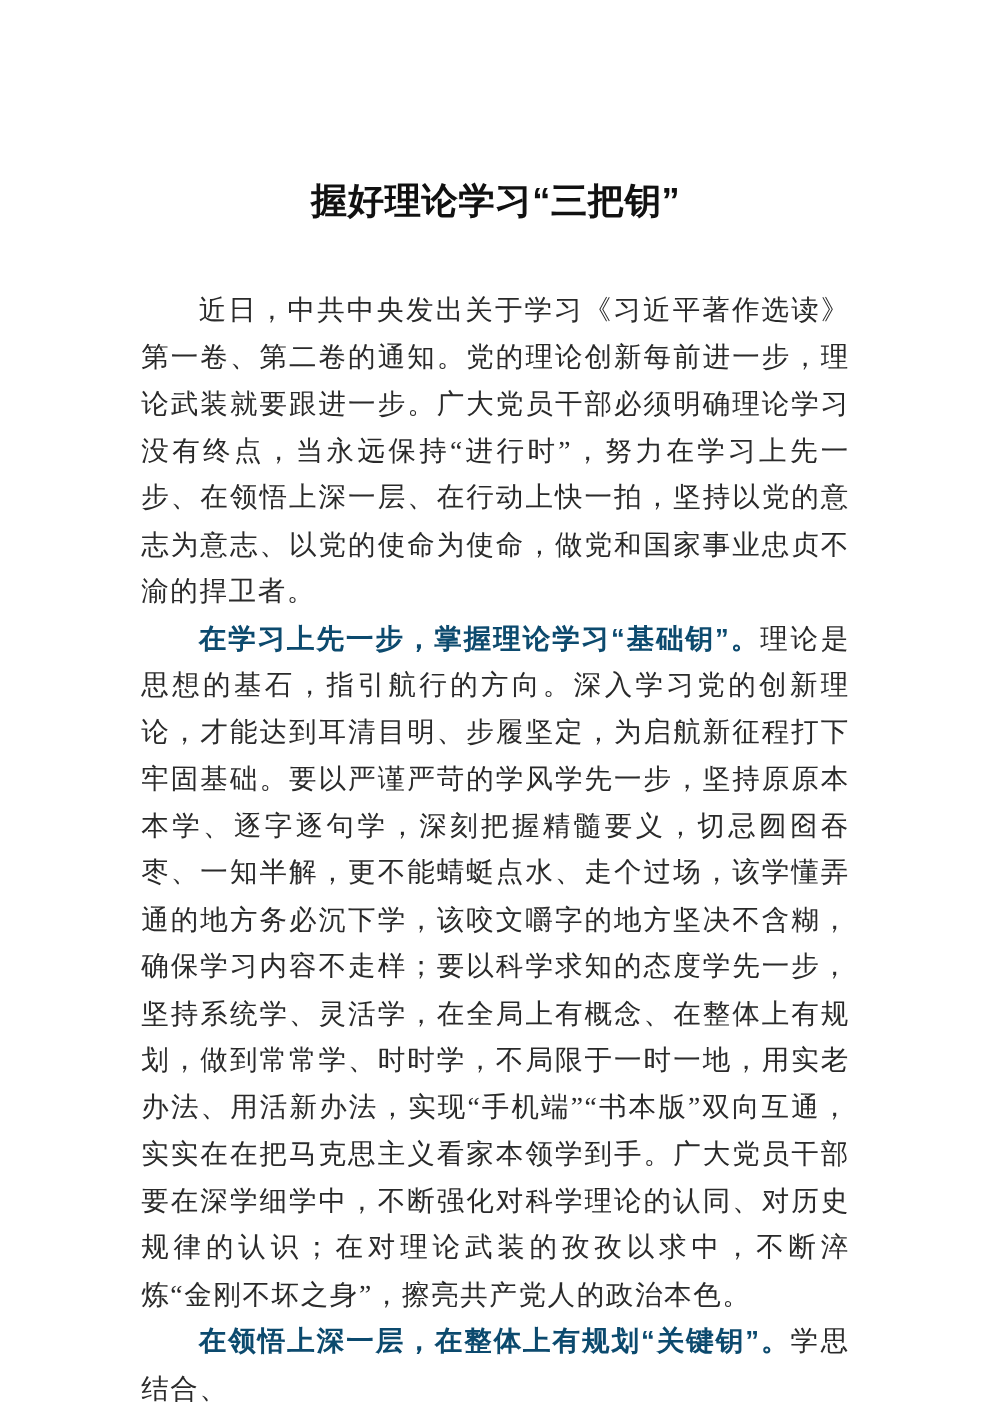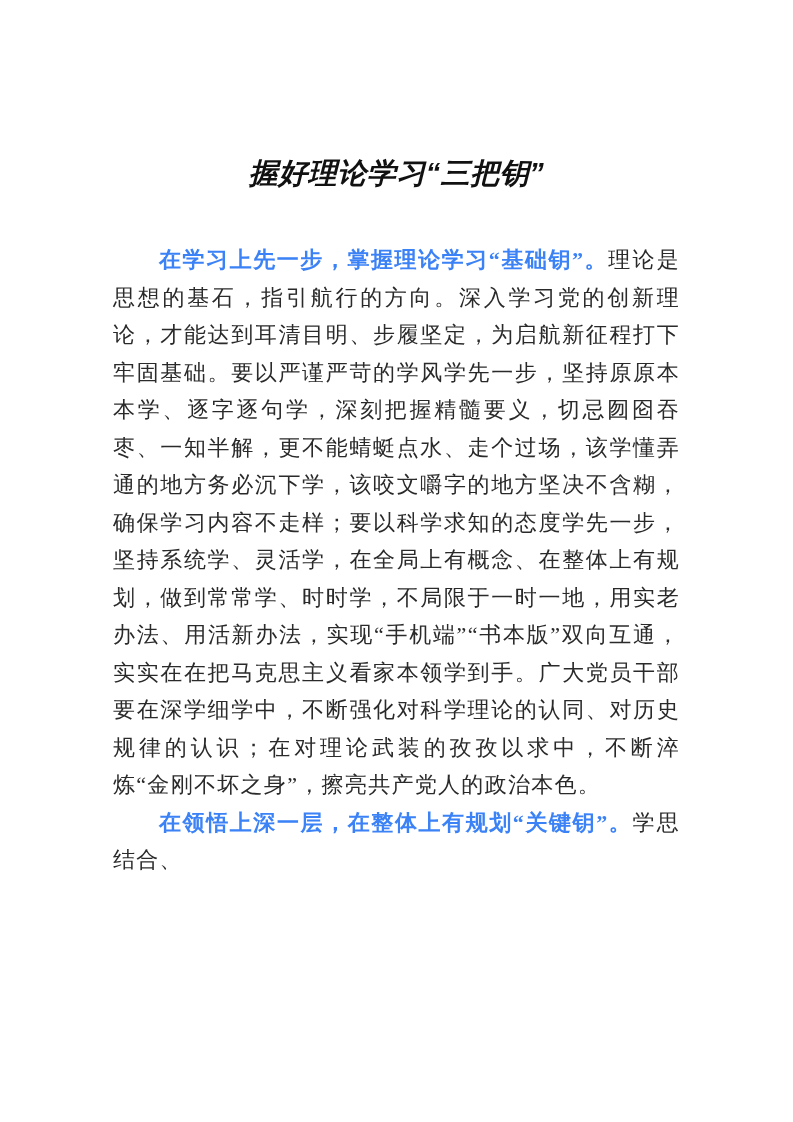--- a/index.html
+++ b/index.html
@@ -12,55 +12,55 @@
     height: 1122px;
     overflow: hidden;
   }
   .page {
     position: relative;
     width: 793px;
     height: 1122px;
     background: #ffffff;
   }
   .doc-title {
-    margin: 16px;
+    margin: 4px;
     padding-top: 138px;
     text-align: center;
     font-family: "Liberation Sans", sans-serif;
     font-weight: 600;
     font-size: 29px;
     line-height: 38px;
     color: #111111;
     letter-spacing: 0.5px;
-    font-style: italic;
   }
   .doc-body {
     margin: 49px 0 0 113px;
     width: 567px;
   }
   .para {
     margin: 0;
     padding: 0;
     text-indent: 46px;
     text-align: justify;
     font-family: "Liberation Serif", serif;
     font-size: 22px;
     line-height: 37.5px;
     letter-spacing: 1.3px;
     color: #2a2a2a;
   }
   .seg.bold {
-    font-family: Liberation Serif, serif;
+    font-family: Liberation Sans, sans-serif;
     font-weight: 700;
-    color: #3b82f6;
+    color: #0c4a6e;
     letter-spacing: 0.6px;
   }
 </style>
 </head>
 <body>
 
 <div class="page">
   <h1 class="doc-title">握好理论学习“三把钥”</h1>
   <div class="doc-body">
+      <p class="para"><span class="seg">近日，中共中央发出关于学习《习近平著作选读》第一卷、第二卷的通知。党的理论创新每前进一步，理论武装就要跟进一步。广大党员干部必须明确理论学习没有终点，当永远保持“进行时”，努力在学习上先一步、在领悟上深一层、在行动上快一拍，坚持以党的意志为意志、以党的使命为使命，做党和国家事业忠贞不渝的捍卫者。</span></p>
       <p class="para"><span class="seg bold">在学习上先一步，掌握理论学习“基础钥”。</span><span class="seg">理论是思想的基石，指引航行的方向。深入学习党的创新理论，才能达到耳清目明、步履坚定，为启航新征程打下牢固基础。要以严谨严苛的学风学先一步，坚持原原本本学、逐字逐句学，深刻把握精髓要义，切忌囫囵吞枣、一知半解，更不能蜻蜓点水、走个过场，该学懂弄通的地方务必沉下学，该咬文嚼字的地方坚决不含糊，确保学习内容不走样；要以科学求知的态度学先一步，坚持系统学、灵活学，在全局上有概念、在整体上有规划，做到常常学、时时学，不局限于一时一地，用实老办法、用活新办法，实现“手机端”“书本版”双向互通，实实在在把马克思主义看家本领学到手。广大党员干部要在深学细学中，不断强化对科学理论的认同、对历史规律的认识；在对理论武装的孜孜以求中，不断淬炼“金刚不坏之身”，擦亮共产党人的政治本色。</span></p>
       <p class="para"><span class="seg bold">在领悟上深一层，在整体上有规划“关键钥”。</span><span class="seg">学思结合、</span></p>
     </div>
 </div>
 
 </body></html>

